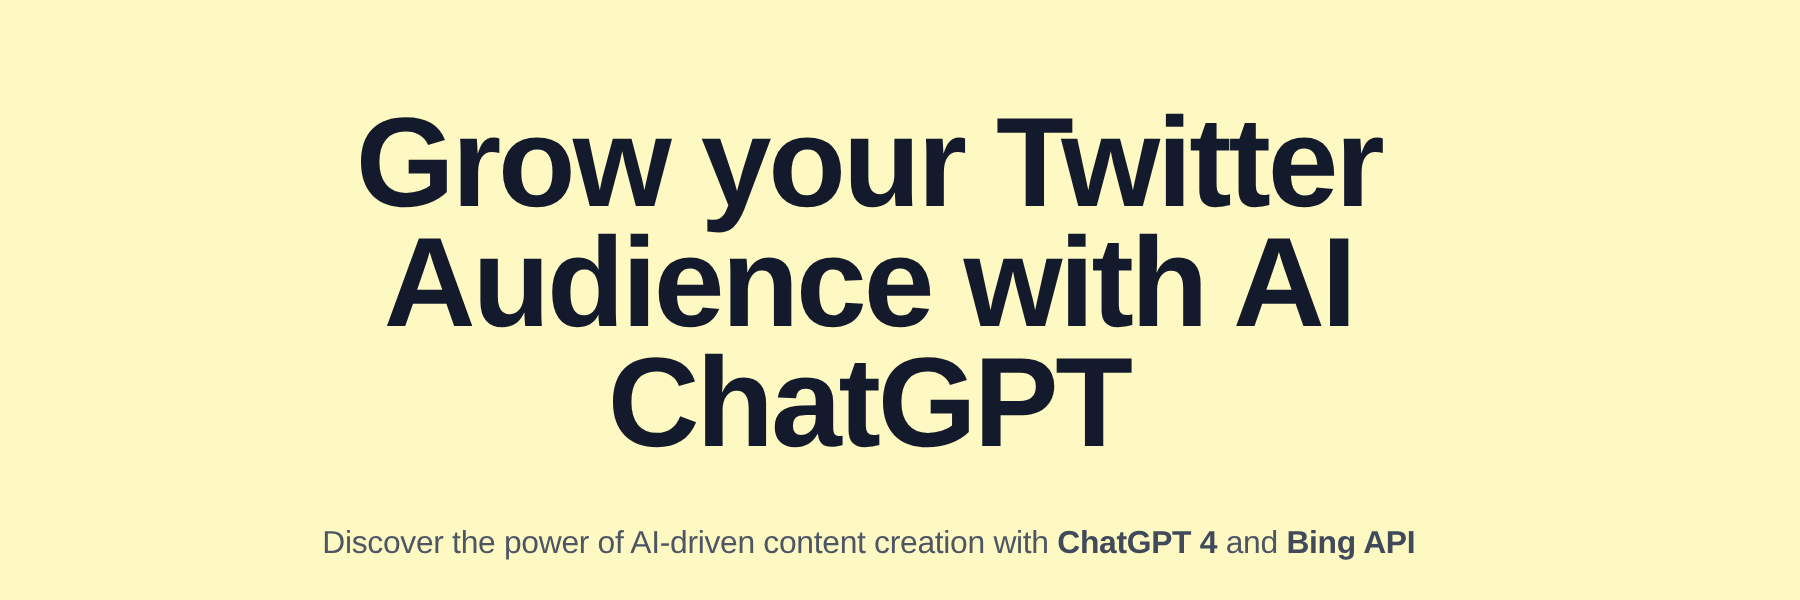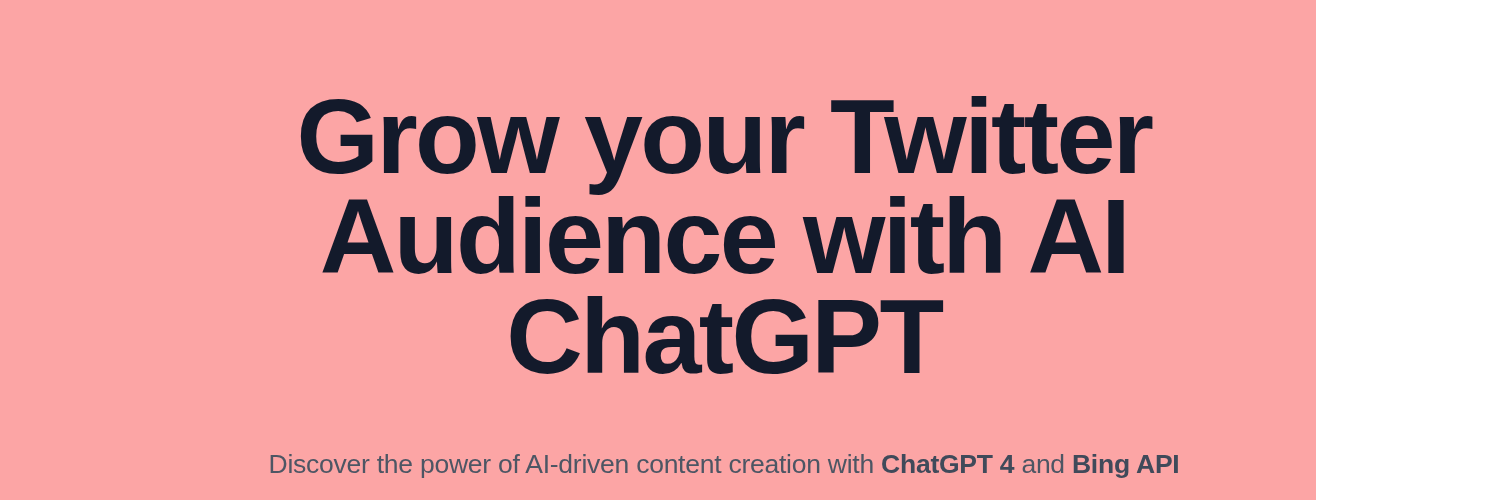--- a/index.html
+++ b/index.html
@@ -9,23 +9,23 @@
   body {
     width: 1500px;
     height: 500px;
     background: #ffffff;
     font-family: "Liberation Sans", sans-serif;
     overflow: hidden;
   }
 
   .hero {
     position: relative;
-    width: 1316px;
+    width: 1500px;
     height: 500px;
-    background: #fca5a5;
+    background: #fef9c3;
     box-sizing: border-box;
   }
 
   
   .hero-inner {
     position: absolute;
     left: 0;
     top: 0;
     width: 1448px;   
     height: 500px;
@@ -49,21 +49,21 @@
     left: 0;
     right: 0;
     white-space: nowrap;
   }
 
   .headline-line {
     display: block;
   }
 
   .subtitle {
-    margin: 12px;
+    margin: 0;
     padding: 0;
     position: absolute;
     top: 437px;
     left: 0;
     right: 0;
     text-align: center;
     font-family: "Liberation Sans", sans-serif;
     font-weight: 400;
     font-size: 26.5px;
     line-height: 30px;

